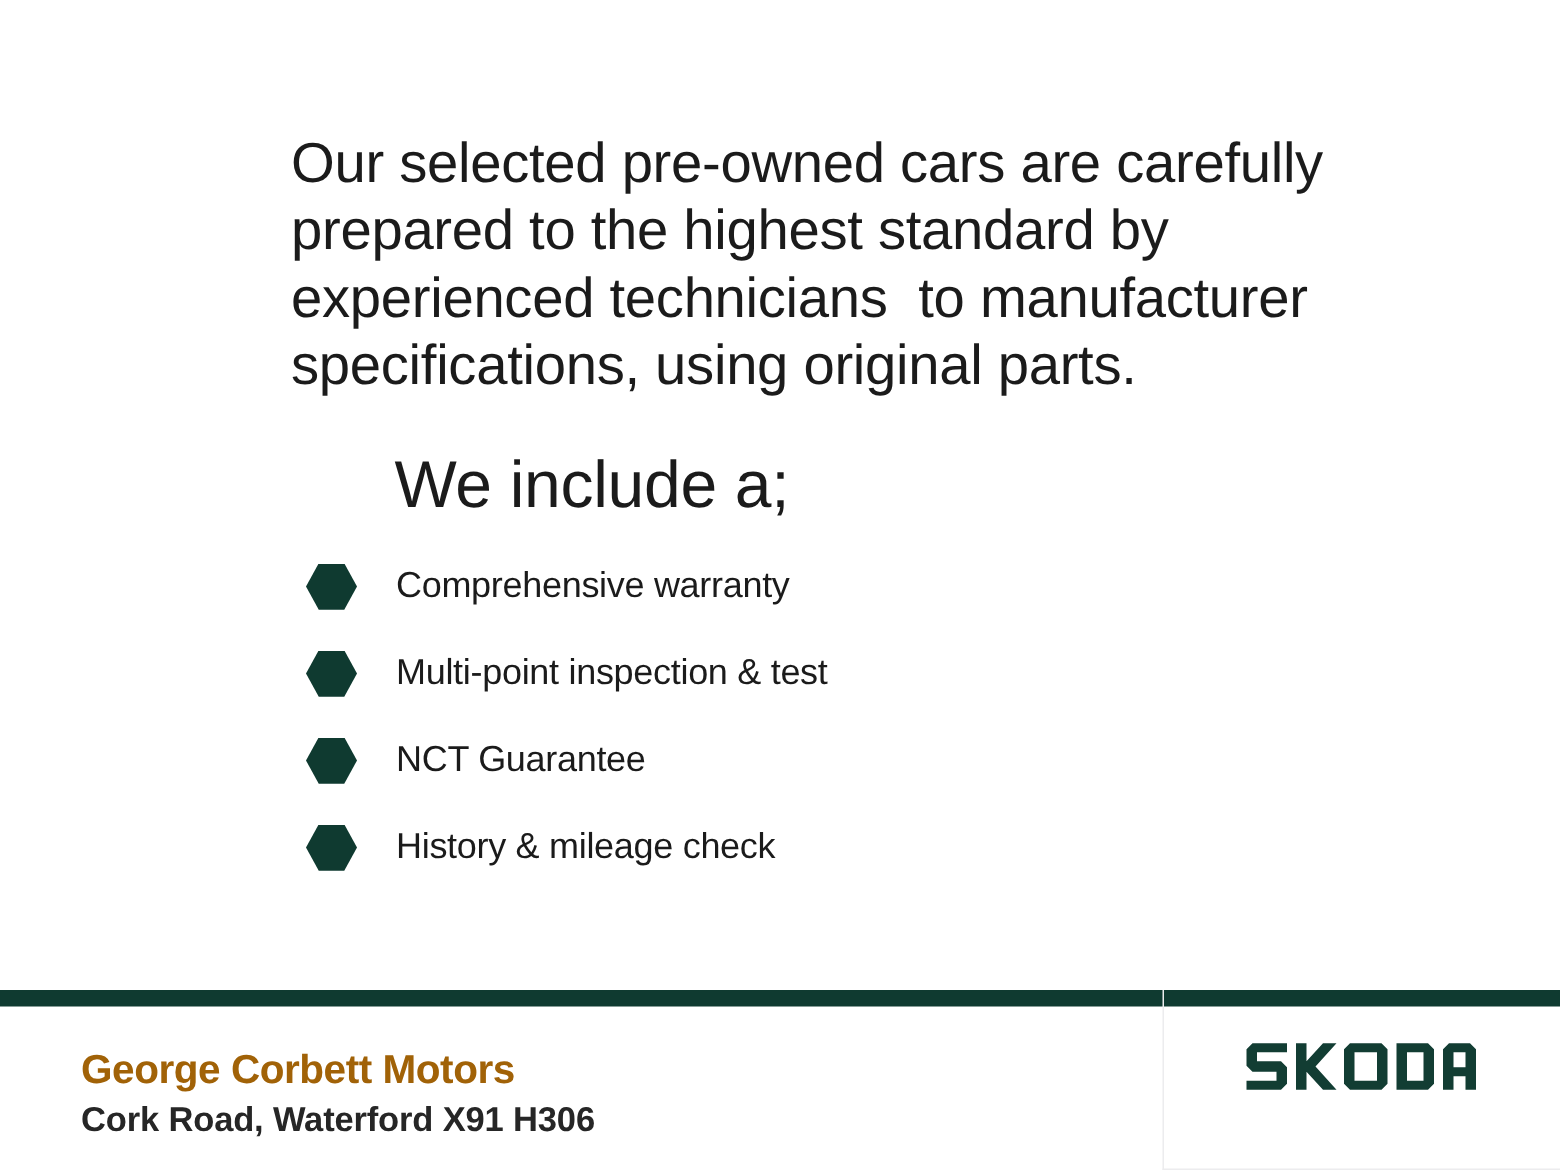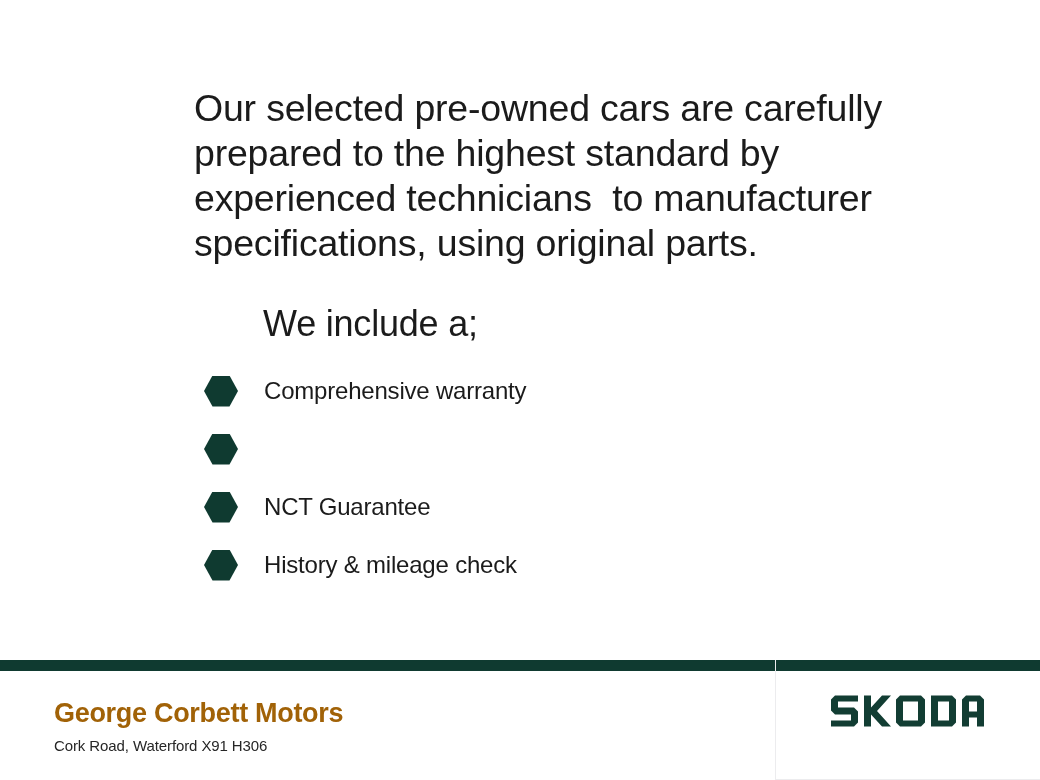--- a/index.html
+++ b/index.html
@@ -32,21 +32,21 @@
     font-weight: 400;
     letter-spacing: -0.2px;
     white-space: pre-wrap;
   }
 
   
   .include-line {
     position: absolute;
     left: 263px;
     top: 302px;
-    font-size: 36px;
+    font-size: 44px;
     line-height: 44px;
     color: #1b1b1b;
     font-weight: 400;
     letter-spacing: -0.2px;
   }
 
   
   .bullet-list {
     position: absolute;
     left: 204px;
@@ -103,24 +103,24 @@
     font-size: 27px;
     line-height: 32px;
     color: #a16207;
     font-weight: 700;
     letter-spacing: -0.3px;
   }
   .dealer-address {
     position: absolute;
     left: 54px;
     top: 734px;
-    font-size: 15px;
+    font-size: 23px;
     line-height: 24px;
     color: #262626;
-    font-weight: 400;
+    font-weight: 700;
     letter-spacing: -0.1px;
   }
   .skoda-logo {
     position: absolute;
     left: 830px;
     top: 694px;
     width: 158px;
     height: 34px;
   }
   .skoda-logo svg {
@@ -140,20 +140,21 @@
 
   <div class="bullet-list">
 
     <div class="bullet-row">
       <span class="hex"></span>
       <span class="bullet-text">Comprehensive warranty</span>
     </div>
 
     <div class="bullet-row">
       <span class="hex"></span>
+      <span class="bullet-text">Multi-point inspection &amp; test</span>
     </div>
 
     <div class="bullet-row">
       <span class="hex"></span>
       <span class="bullet-text">NCT Guarantee</span>
     </div>
 
     <div class="bullet-row">
       <span class="hex"></span>
       <span class="bullet-text">History &amp; mileage check</span>

